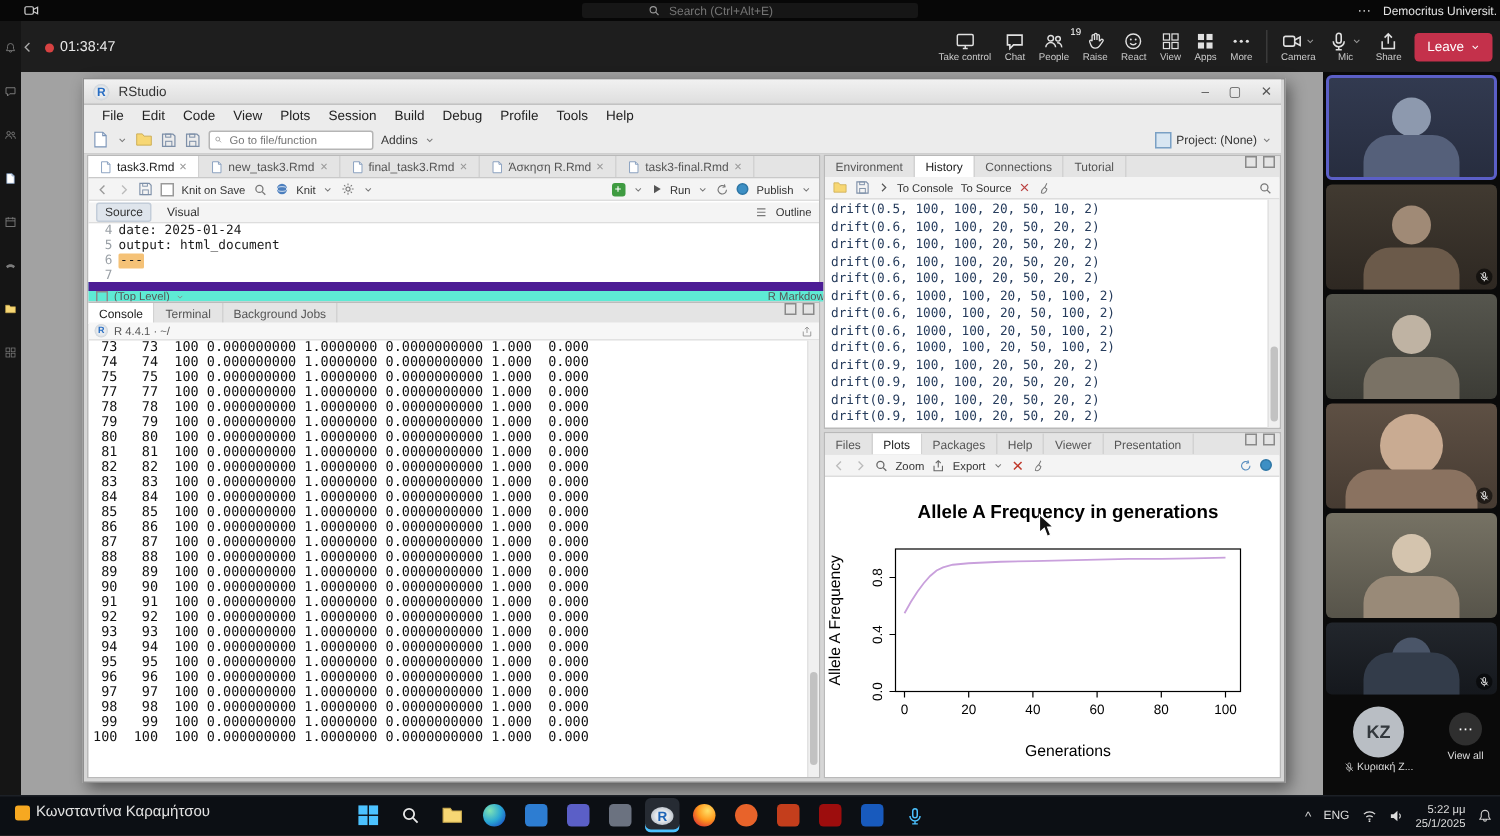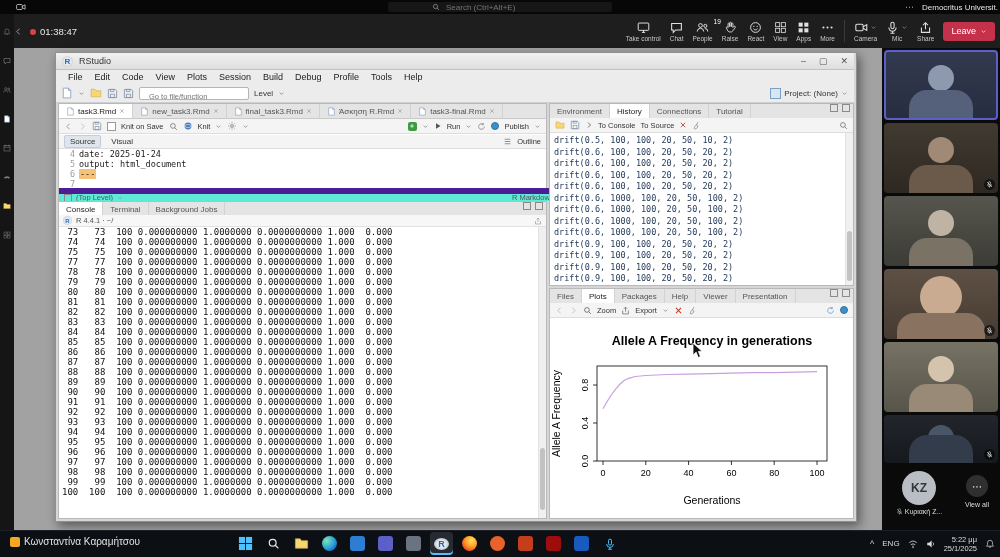--- a/index.html
+++ b/index.html
@@ -32,21 +32,21 @@
   .sharebg{left:14px;top:48px;width:868px;height:482px;background:#a2a2a2;}
   
   .rstudio{left:55px;top:52px;width:800px;height:468px;background:#d6d6d6;border:1px solid #8f8f8f;box-shadow:3px 4px 10px rgba(0,0,0,.45);}
   .titlebar{left:0;top:0;width:798px;height:17px;background:linear-gradient(#f1f1f1,#dedede);border-bottom:1px solid #c2c2c2;display:flex;align-items:center;padding:0 6px;box-sizing:border-box;}
   .rlogo{width:11px;height:11px;border-radius:50%;background:radial-gradient(#e8ebee 45%,#aeb8c2);display:flex;align-items:center;justify-content:center;font-size:8px;font-weight:bold;color:#276dc3;}
   .wtitle{font-size:9px;color:#333;margin-left:6px;flex:1;}
   .wctl{display:flex;gap:13px;font-size:9px;color:#555;}
   .menubar{left:0;top:17px;width:798px;height:14px;background:#ececec;display:flex;align-items:center;padding-left:6px;box-sizing:border-box;}
   .menubar span{font-size:9px;color:#222;padding:0 6px;}
   .maintb{left:0;top:31px;width:798px;height:19px;background:#ececec;border-bottom:1px solid #cfcfcf;display:flex;align-items:center;gap:5px;padding:0 5px;box-sizing:border-box;}
-  .goto{width:110px;height:13px;background:#fff;border:1px solid #b5b5b5;border-radius:2px;display:flex;align-items:center;gap:3px;padding:0 3px;box-sizing:border-box;flex-direction:column;}
+  .goto{width:110px;height:13px;background:#fff;border:1px solid #b5b5b5;border-radius:2px;display:flex;align-items:center;gap:3px;padding:0 3px;box-sizing:border-box;}
   .goto input{border:none;outline:none;font-size:7.5px;width:90px;color:#666;background:transparent;font-family:"Liberation Sans",sans-serif;}
   .tbtext{font-size:8px;color:#333;}
   .proj{position:absolute;right:6px;display:flex;align-items:center;gap:3px;}
   .cube{width:9px;height:9px;border:1px solid #7aa0c4;background:#d8e6f2;}
   
   .pane{position:absolute;background:#fff;border:1px solid #b9b9b9;box-sizing:border-box;}
   .ptabs{height:14px;background:#e4e4e4;border-bottom:1px solid #c9c9c9;display:flex;align-items:stretch;}
   .ptab{display:flex;align-items:center;gap:3px;padding:0 7px;font-size:8px;color:#555;border-right:1px solid #d2d2d2;}
   .ptab.active{background:#fff;color:#222;}
   .ptool{height:15px;background:#f4f4f4;border-bottom:1px solid #ddd;display:flex;align-items:center;gap:5px;padding:0 5px;}
@@ -441,21 +441,21 @@
         </svg>
       <svg class="ic" width="11" height="11" style="color:#7d8fa8">
           <use href="#s-save"></use>
         </svg>
       <div class="goto">
         <svg class="ic" width="8" height="8" style="color:#888">
             <use href="#s-search"></use>
           </svg>
         <input type="text" placeholder="Go to file/function" style="">
       </div>
-      <span class="tbtext">Level</span>
+      <span class="tbtext">Addins</span>
       <svg class="ic" width="7" height="7" style="color:#777">
           <use href="#s-caret"></use>
         </svg>
       <div class="proj">
         <div class="cube"></div>
         <span class="tbtext">Project: (None)</span>
         <svg class="ic" width="7" height="7" style="color:#777">
             <use href="#s-caret"></use>
           </svg>
       </div>

